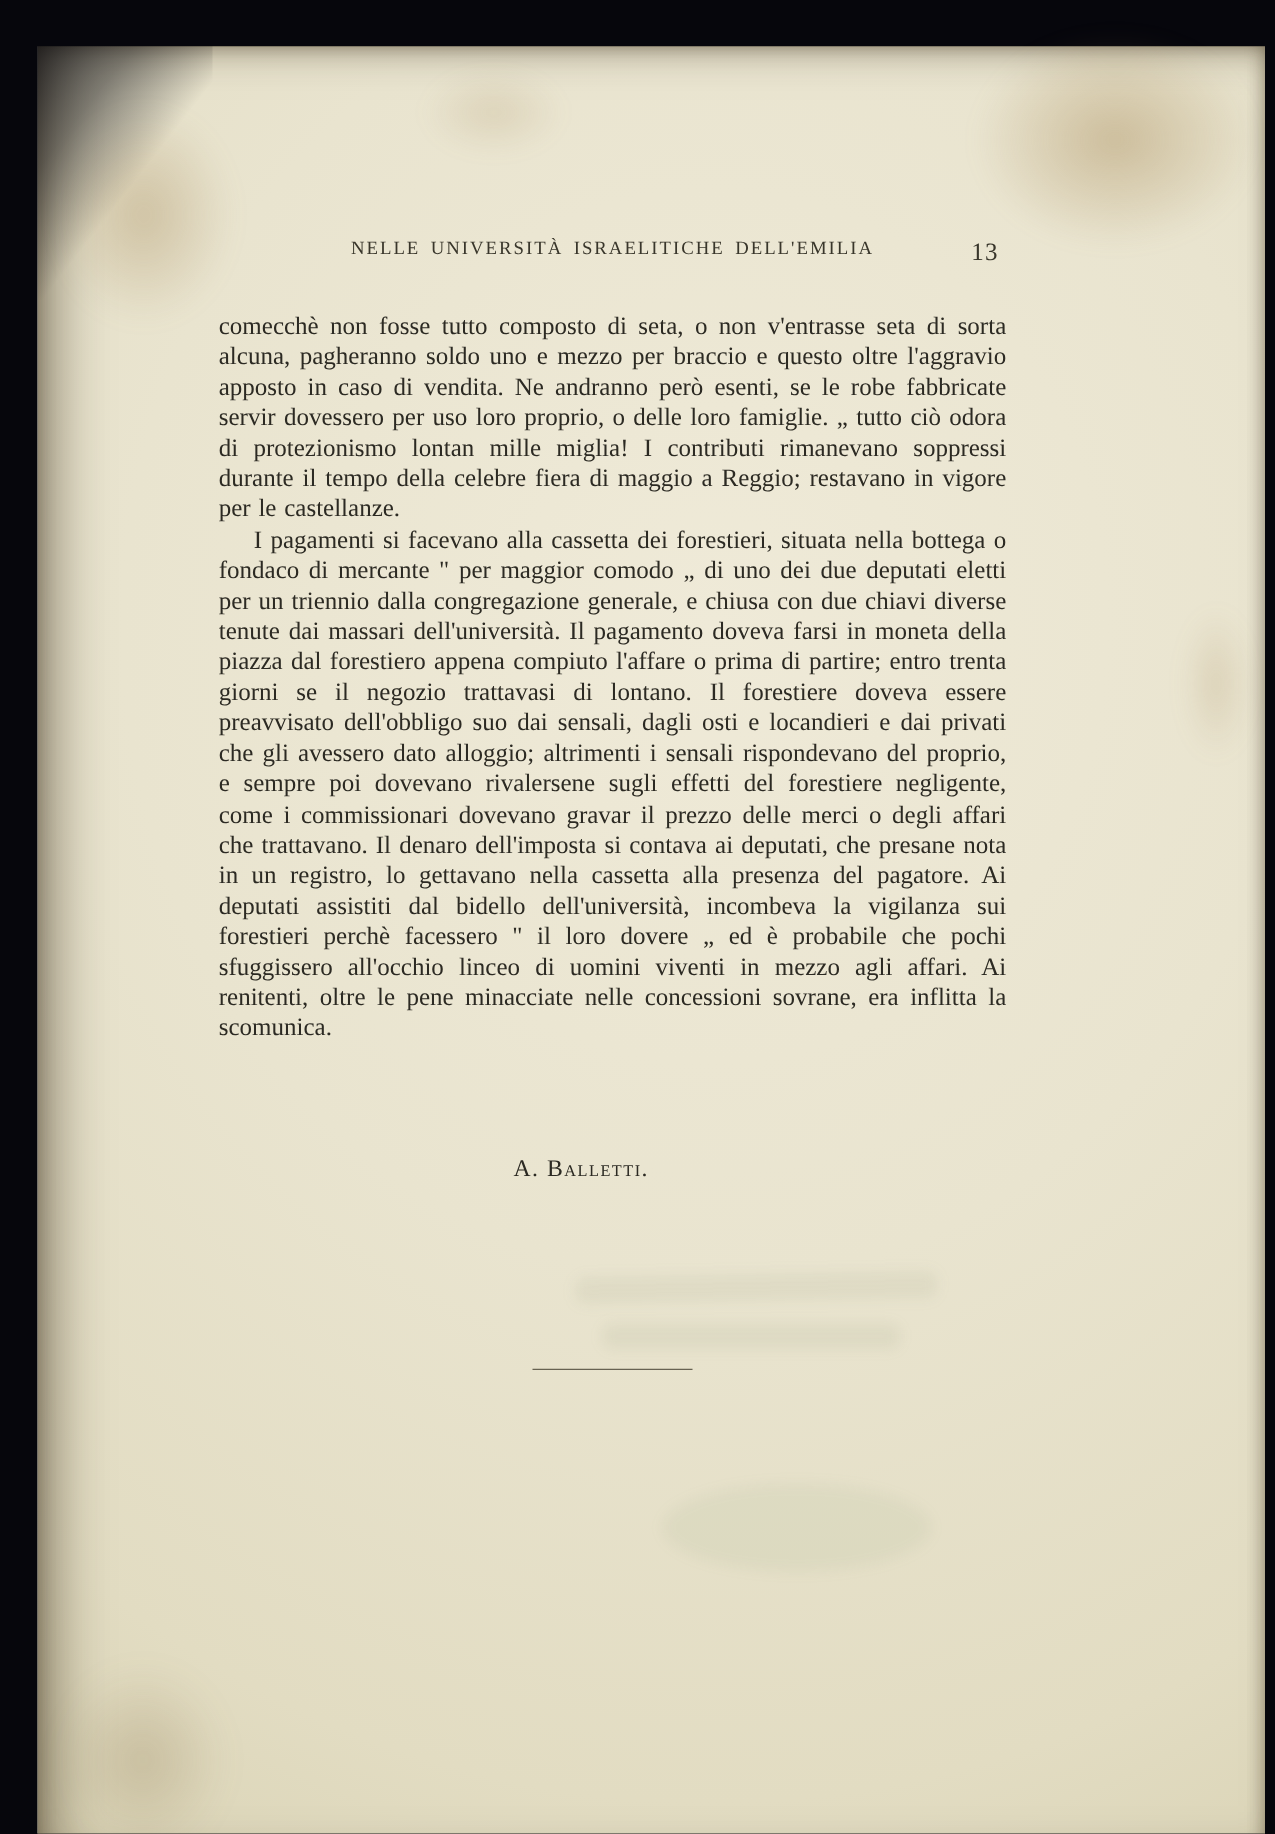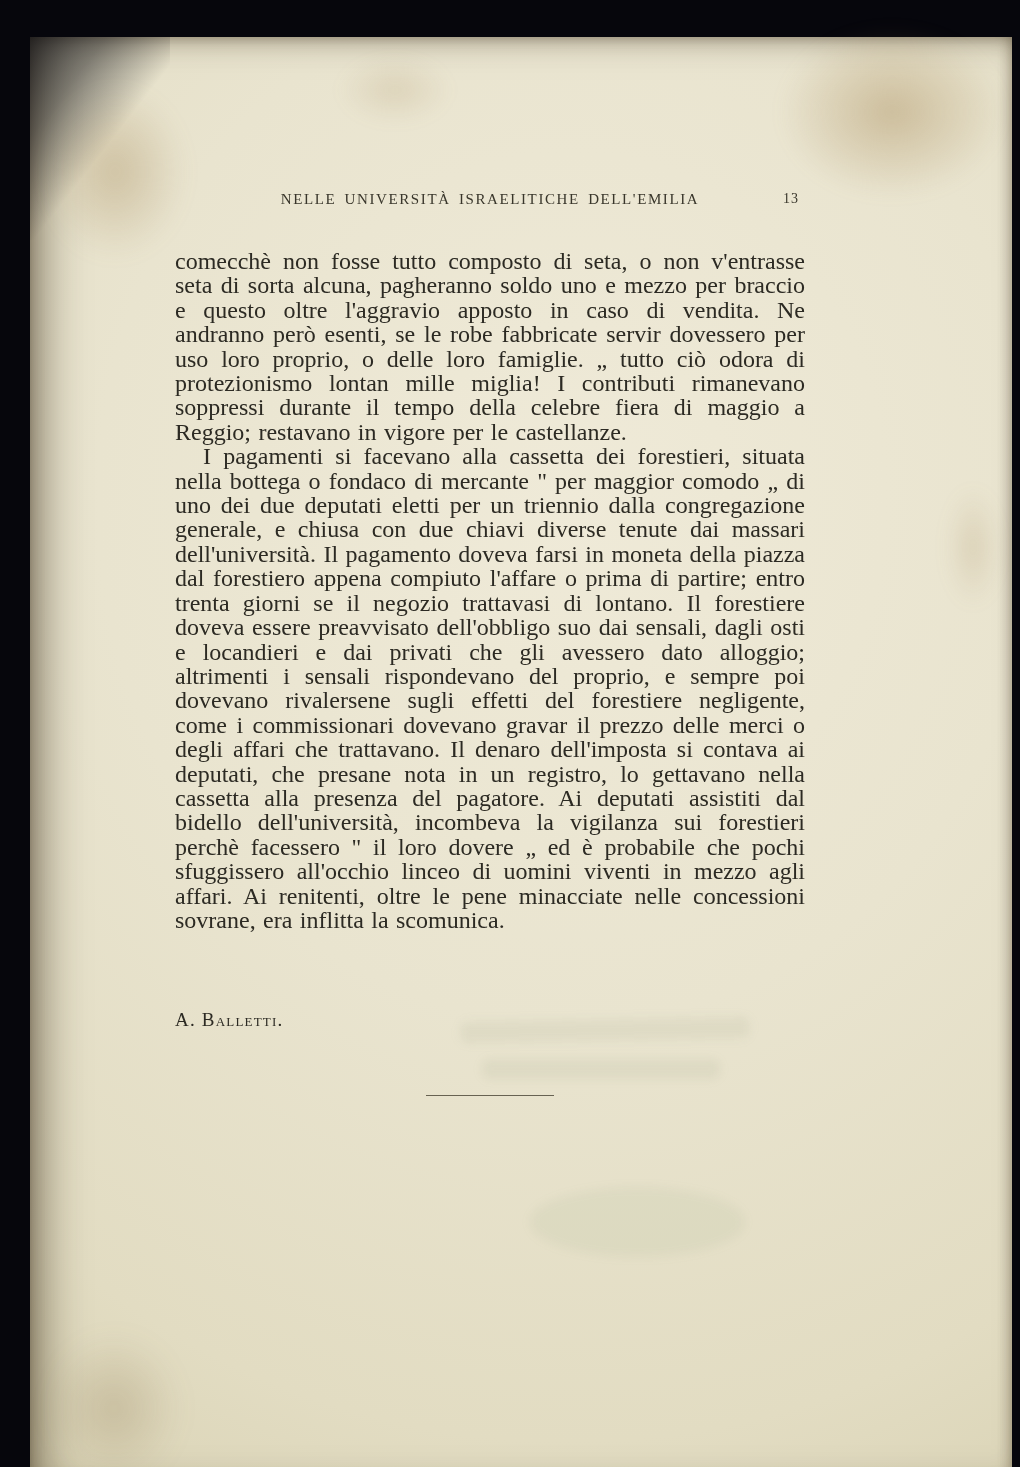--- a/index.html
+++ b/index.html
@@ -44,31 +44,31 @@
   .ghost-bar { position: absolute; background: rgba(118,138,98,0.09);
     filter: blur(5px); border-radius: 8px; pointer-events: none; }
   #ghost-1 { left: 430px; top: 982px; width: 290px; height: 22px; transform: rotate(-1deg); }
   #ghost-2 { left: 452px; top: 1022px; width: 238px; height: 20px; }
   #ghost-3 { left: 500px; top: 1150px; width: 215px; height: 70px; border-radius: 50%;
     background: rgba(118,138,98,0.07); }
 
   #running-header { position: absolute; left: 145px; top: 154px; width: 630px; height: 22px; }
   #running-title { display: block; text-align: center; font-size: 15px; letter-spacing: 1.6px;
     word-spacing: 3px; color: #39362b; }
-  #page-number { position: absolute; right: 6px; top: 0; font-size: 14px;
+  #page-number { position: absolute; right: 6px; top: 0; font-size: 20px;
     letter-spacing: 1px; color: #39362b; }
 
   #body-text { position: absolute; left: 145px; top: 212px; width: 630px;
-    color: var(--ink, #2c2a23); font-size: 24px; line-height: 24.4px;
+    color: var(--ink, #2c2a23); font-size: 20px; line-height: 24.4px;
     text-align: justify; word-spacing: 0.06em; }
   #body-text p { margin: 0; }
   #body-text p.indent { text-indent: 28px; }
   .italic { }
 
-  #signature-row { position: absolute; left: 145px; top: 972px; width: 630px; text-align: left; }
+  #signature-row { position: absolute; left: 145px; top: 888px; width: 630px; text-align: center; }
   #author-signature { display: inline-block; margin-right: 50px; font-variant: small-caps;
     font-size: 19px; letter-spacing: 1.2px; color: var(--ink, #2c2a23); }
 
   #divider-row { position: absolute; left: 145px; top: 1058px; width: 630px; }
   #section-divider { width: 128px; margin: 0 auto; border: none;
     border-top: 1.6px solid rgba(60,55,40,0.75); }
 </style>
 </head>
 <body>
 

